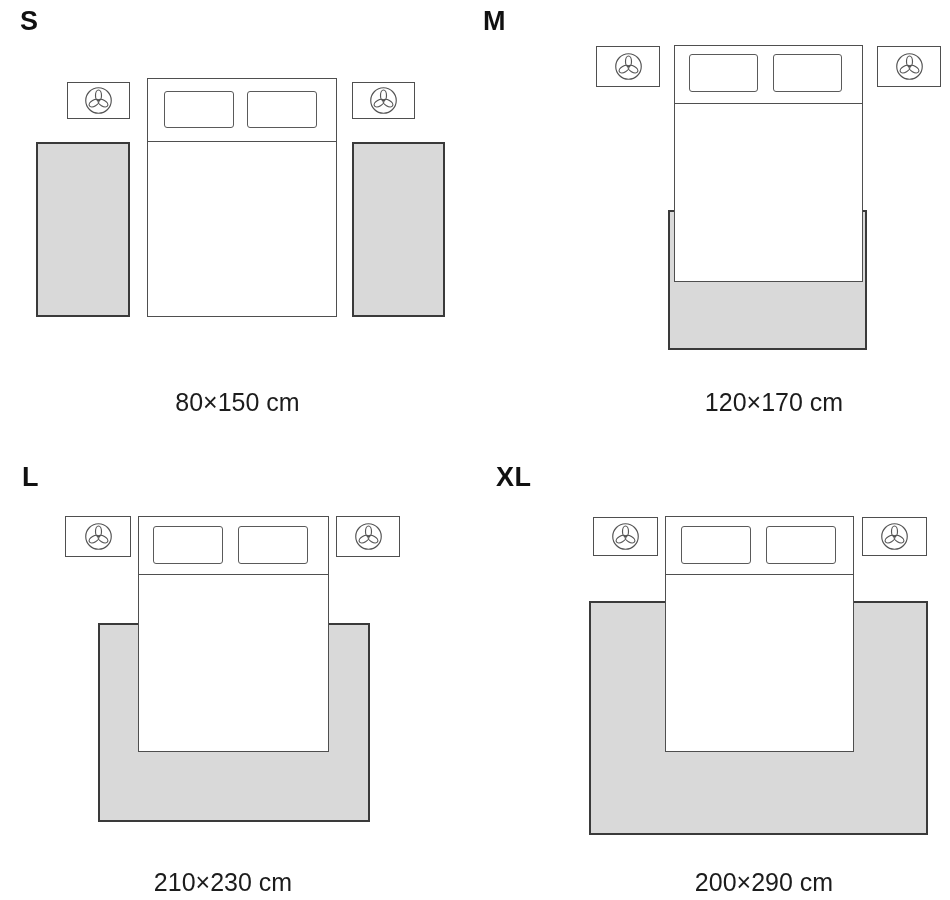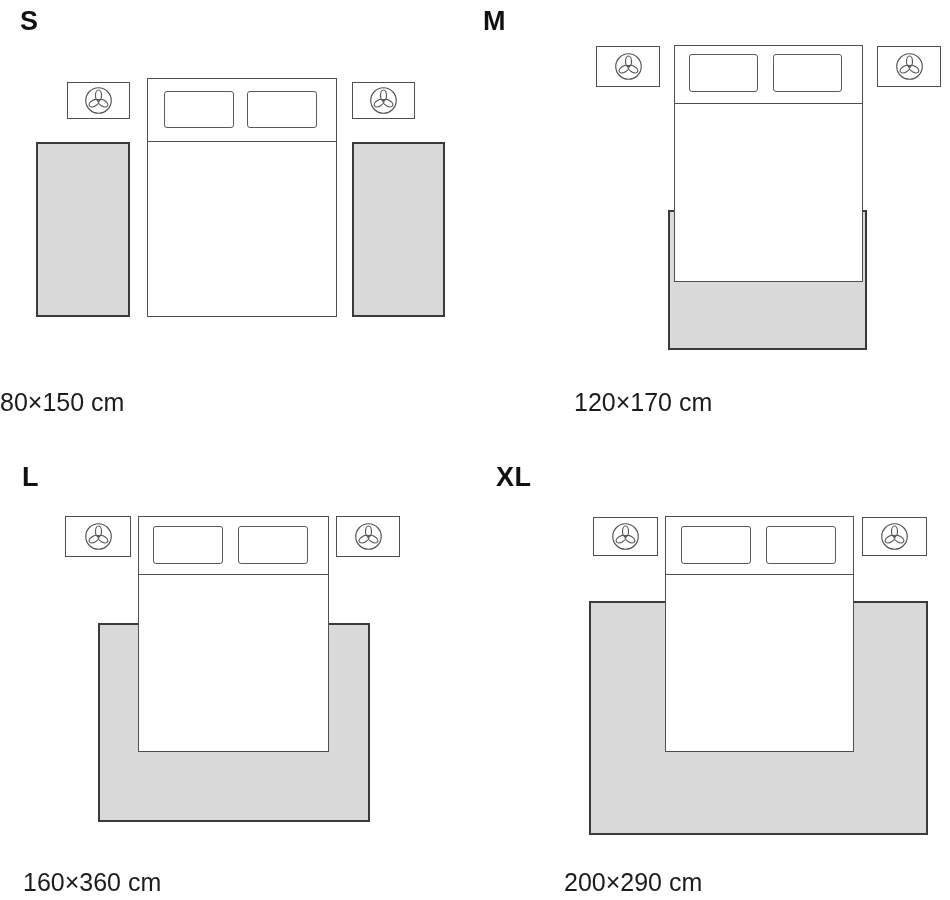--- a/index.html
+++ b/index.html
@@ -34,21 +34,21 @@
     border-radius:3px;box-sizing:border-box;
   }
   .nightstand{
     position:absolute;background:#ffffff;border:1.5px solid #4f4f4f;
     box-sizing:border-box;display:flex;align-items:center;justify-content:center;
     z-index:2;
   }
   .nightstand svg{display:block;}
   .caption{
     position:absolute;font-size:25px;line-height:1.1;color:#1c1c1c;
-    text-align:left;white-space:nowrap;
+    text-align:center;white-space:nowrap;
   }
   .defs-holder{position:absolute;width:0;height:0;overflow:hidden;}
 
   
   .q-s .variant-letter{left:20px;top:8px}
   .q-s .rug-a{left:36px;top:142px;width:94px;height:175px}
   .q-s .rug-b{left:352px;top:142px;width:93px;height:175px}
   .q-s .ns-left{left:67px;top:82px;width:63px;height:37px}
   .q-s .ns-right{left:352px;top:82px;width:63px;height:37px}
   .q-s .bed{left:147px;top:78px;width:190px;height:239px}
@@ -163,21 +163,21 @@
       <svg width="29" height="29" viewBox="0 0 30 30">
           <use href="#plant-glyph"></use>
         </svg>
     </div>
     <div class="bed">
       <div class="headboard">
         <div class="pillow pillow-1"></div>
         <div class="pillow pillow-2"></div>
       </div>
     </div>
-    <div class="caption">160×360 cm</div>
+    <div class="caption">210×230 cm</div>
   </section>
 
   <section class="quadrant q-xl">
     <div class="variant-letter">XL</div>
     <div class="rug rug-a"></div>
     <div class="nightstand ns-left">
       <svg width="29" height="29" viewBox="0 0 30 30">
           <use href="#plant-glyph"></use>
         </svg>
     </div>

